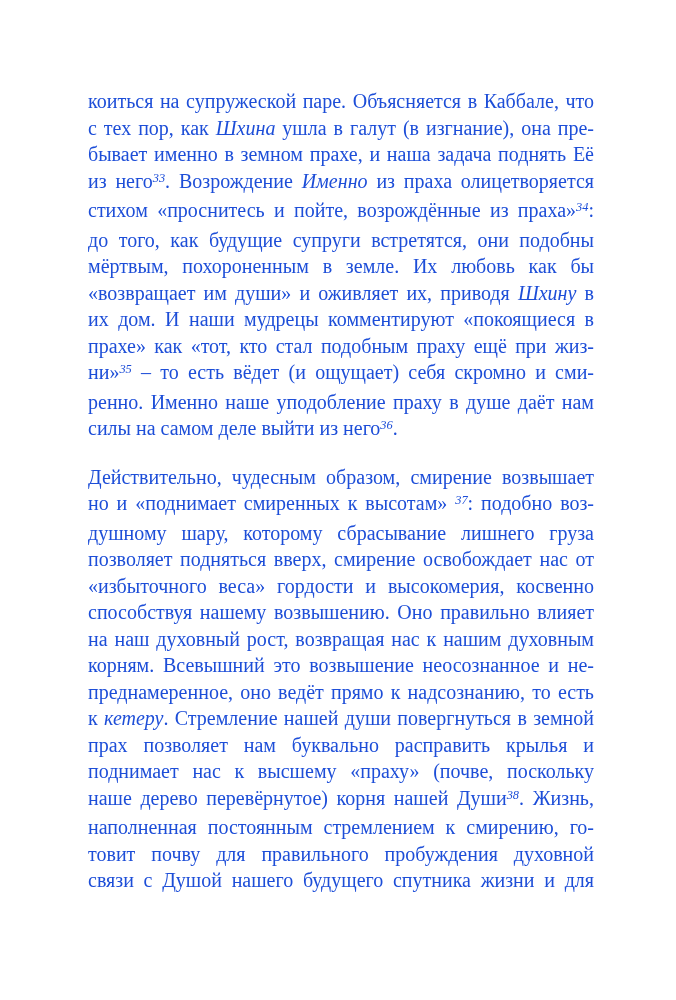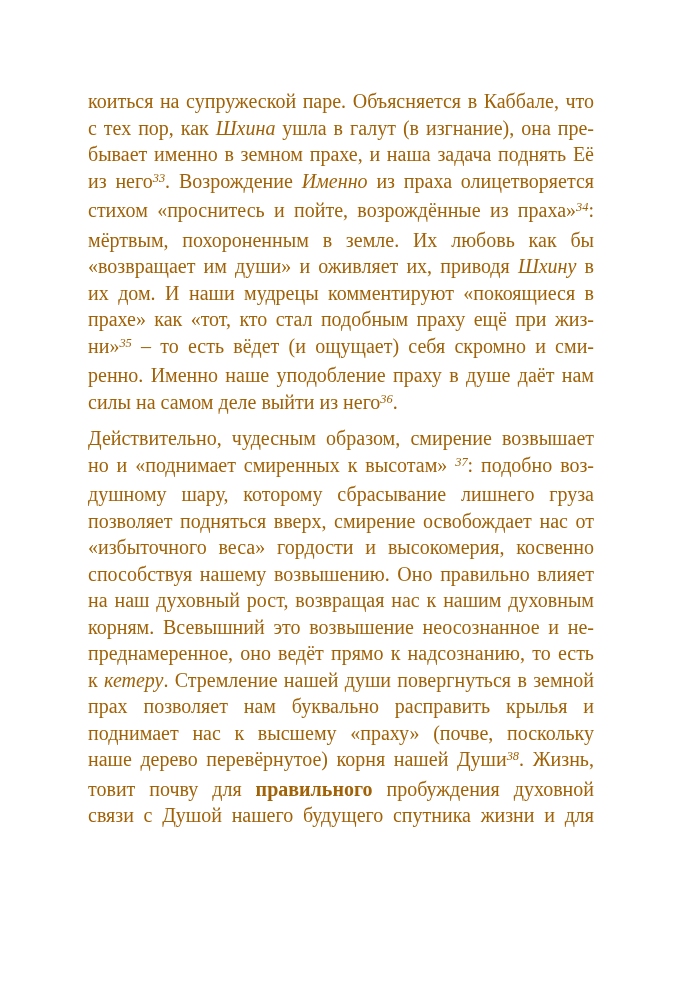--- a/index.html
+++ b/index.html
@@ -22,52 +22,53 @@
   .text-block {
     position: absolute;
     left: 88px;
     top: 88px;
     width: 506px;
     color: #191919;
     font-size: 20px;
     line-height: 26.5px;
   }
   .paragraph + .paragraph {
-    margin-top: 7px;
+    margin-top: 19px;
   }
   .line {
     text-align: justify;
     text-align-last: justify;
     -moz-text-align-last: justify;
   }
   .paragraph.ends-on-page .line:last-child {
     text-align-last: left;
     -moz-text-align-last: left;
   }
   .run-i { font-style: italic; }
-  .run-b { font-weight: 700; }
+  .run-b { font-weight: 400; }
   .run-sup {
     font-size: 0.62em;
     position: relative;
     top: -0.48em;
     letter-spacing: 0;
     font-style: italic;
   }
 </style>
 </head>
 <body>
 
 <div class="page">
-  <div class="text-block" style="color: #a16207;">
+  <div class="text-block" style="color: #1d4ed8;">
       <div class="paragraph ends-on-page">
         <div class="line"><span>коиться на супружеской паре. Объясняется в Каббале, что</span></div>
         <div class="line"><span>с тех пор, как </span><span class="run-i">Шхина</span><span> ушла в галут (в изгнание), она пре-</span></div>
         <div class="line"><span>бывает именно в земном прахе, и наша задача поднять Её</span></div>
         <div class="line"><span>из него</span><span class="run-sup">33</span><span>. Возрождение </span><span class="run-i">Именно</span><span> из праха олицетворяется</span></div>
         <div class="line"><span>стихом «проснитесь и пойте, возрождённые из праха»</span><span class="run-sup">34</span><span>:</span></div>
+        <div class="line"><span>до того, как будущие супруги встретятся, они подобны</span></div>
         <div class="line"><span>мёртвым, похороненным в земле. Их любовь как бы</span></div>
         <div class="line"><span>«возвращает им души» и оживляет их, приводя </span><span class="run-i">Шхину</span><span> в</span></div>
         <div class="line"><span>их дом. И наши мудрецы комментируют «покоящиеся в</span></div>
         <div class="line"><span>прахе» как «тот, кто стал подобным праху ещё при жиз-</span></div>
         <div class="line"><span>ни»</span><span class="run-sup">35</span><span> – то есть вёдет (и ощущает) себя скромно и сми-</span></div>
         <div class="line"><span>ренно. Именно наше уподобление праху в душе даёт нам</span></div>
         <div class="line"><span>силы на самом деле выйти из него</span><span class="run-sup">36</span><span>.</span></div>
       </div>
       <div class="paragraph">
         <div class="line"><span>Действительно, чудесным образом, смирение возвышает</span></div>
@@ -76,17 +77,18 @@
         <div class="line"><span>позволяет подняться вверх, смирение освобождает нас от</span></div>
         <div class="line"><span>«избыточного веса» гордости и высокомерия, косвенно</span></div>
         <div class="line"><span>способствуя нашему возвышению. Оно правильно влияет</span></div>
         <div class="line"><span>на наш духовный рост, возвращая нас к нашим духовным</span></div>
         <div class="line"><span>корням. Всевышний это возвышение неосознанное и не-</span></div>
         <div class="line"><span>преднамеренное, оно ведёт прямо к надсознанию, то есть</span></div>
         <div class="line"><span>к </span><span class="run-i">кетеру</span><span>. Стремление нашей души повергнуться в земной</span></div>
         <div class="line"><span>прах позволяет нам буквально расправить крылья и</span></div>
         <div class="line"><span>поднимает нас к высшему «праху» (почве, поскольку</span></div>
         <div class="line"><span>наше дерево перевёрнутое) корня нашей Души</span><span class="run-sup">38</span><span>. Жизнь,</span></div>
+        <div class="line"><span>наполненная постоянным стремлением к смирению, го-</span></div>
         <div class="line"><span>товит почву для </span><span class="run-b">правильного</span><span> пробуждения духовной</span></div>
         <div class="line"><span>связи с Душой нашего будущего спутника жизни и для</span></div>
       </div>
     </div>
 </div>
 
 </body></html>

